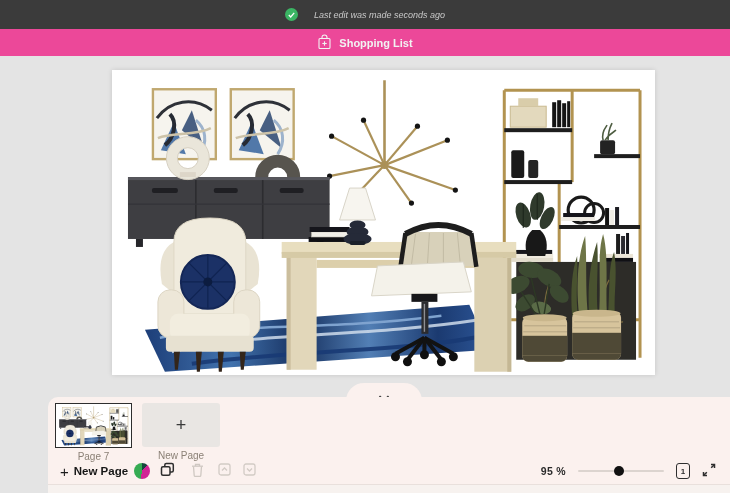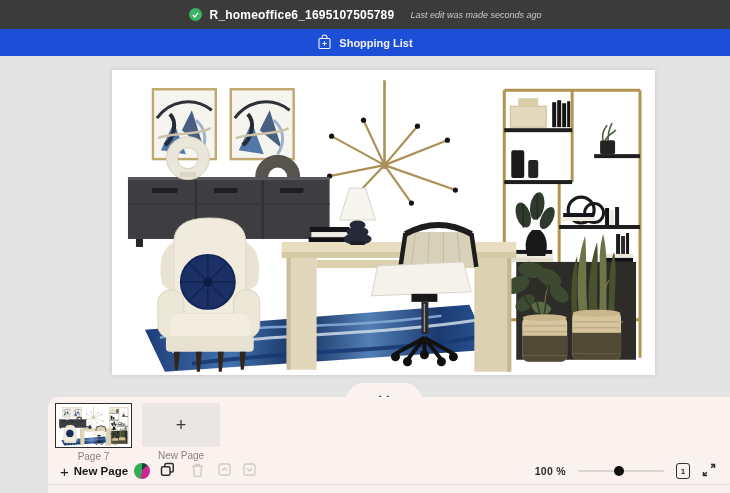--- a/index.html
+++ b/index.html
@@ -10,21 +10,21 @@
   
   .topbar{ position:absolute; left:0; top:0; width:730px; height:29px;
            background:#3b3b3b; display:flex; align-items:center; justify-content:center; gap:8px; }
   .save-dot{ width:13px; height:13px; border-radius:50%; background:#3bb564;
              display:flex; align-items:center; justify-content:center; }
   .fname{ color:#fff; font-size:12px; font-weight:bold; letter-spacing:.2px; }
   .lastedit{ color:#c9c9c9; font-size:9px; font-style:italic; margin-left:8px; }
 
   
   .actionbar{ position:absolute; left:0; top:29px; width:730px; height:27px;
-              background:#1d4ed8; display:flex; align-items:center; justify-content:center; }
+              background:#ec4899; display:flex; align-items:center; justify-content:center; }
   .shop-btn{ display:flex; align-items:center; gap:7px; background:none; border:none;
              color:#f2f2f2; font-family:inherit; font-size:11px; font-weight:600; cursor:pointer; }
 
   
   .canvas{ position:absolute; left:0; top:56px; width:730px; height:437px; background:#e4e4e4; }
   .artboard{ position:absolute; left:112px; top:14px; width:543px; height:305px;
              background:#fff; box-shadow:0 0 5px rgba(0,0,0,.13); }
   .board-svg{ display:block; width:543px; height:305px; }
 
   
@@ -72,21 +72,20 @@
 <body>
 
 <div class="app">
 
   <header class="topbar">
     <span class="save-dot">
       <svg width="7" height="6" viewBox="0 0 7 6">
           <polyline points="0.8,3 2.7,5 6.2,0.8" fill="none" stroke="#fff" stroke-width="1.3"></polyline>
         </svg>
     </span>
-    <span class="fname">R_homeoffice6_1695107505789</span>
     <span class="lastedit">Last edit was made seconds ago</span>
   </header>
 
   <nav class="actionbar">
     <button class="shop-btn">
       <span>
         <svg width="15" height="16" viewBox="0 0 15 16" fill="none" stroke="#f2f2f2" stroke-width="1.1">
           <rect x="2" y="4.5" width="11" height="10" rx="1"></rect>
           <path d="M5 4.5 V3.4 a2.5 2.4 0 0 1 5 0 V4.5"></path>
           <line x1="7.5" y1="7.3" x2="7.5" y2="11.7"></line>
@@ -447,21 +446,21 @@
         <span>
           <svg width="13" height="13" viewBox="0 0 13 13" fill="none" stroke="#d2cbc5" stroke-width="1.3">
             <rect x="1" y="1" width="11" height="11" rx="2"></rect>
               <polyline points="4,5.5 6.5,8 9,5.5"></polyline>
           </svg>
         </span>
       </button>
 
       <span class="spacer"></span>
 
-      <span class="zoom-label">100 %</span>
+      <span class="zoom-label">95 %</span>
 
       <div class="slider">
         <div class="track"></div>
         <div class="thumbdot"></div>
       </div>
 
       <button class="page-ind">
         <span>1</span>
       </button>
 

